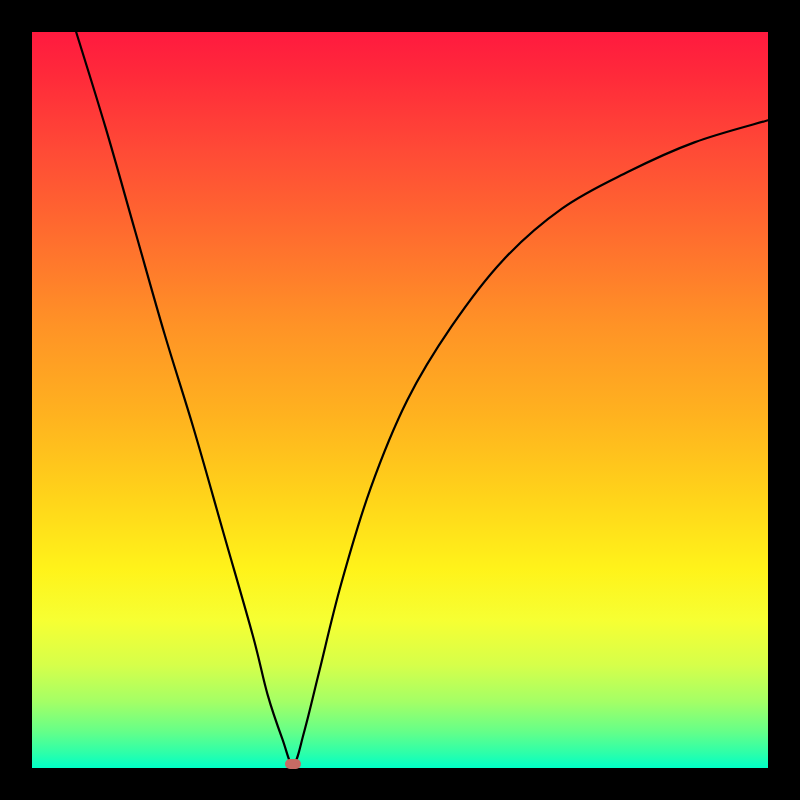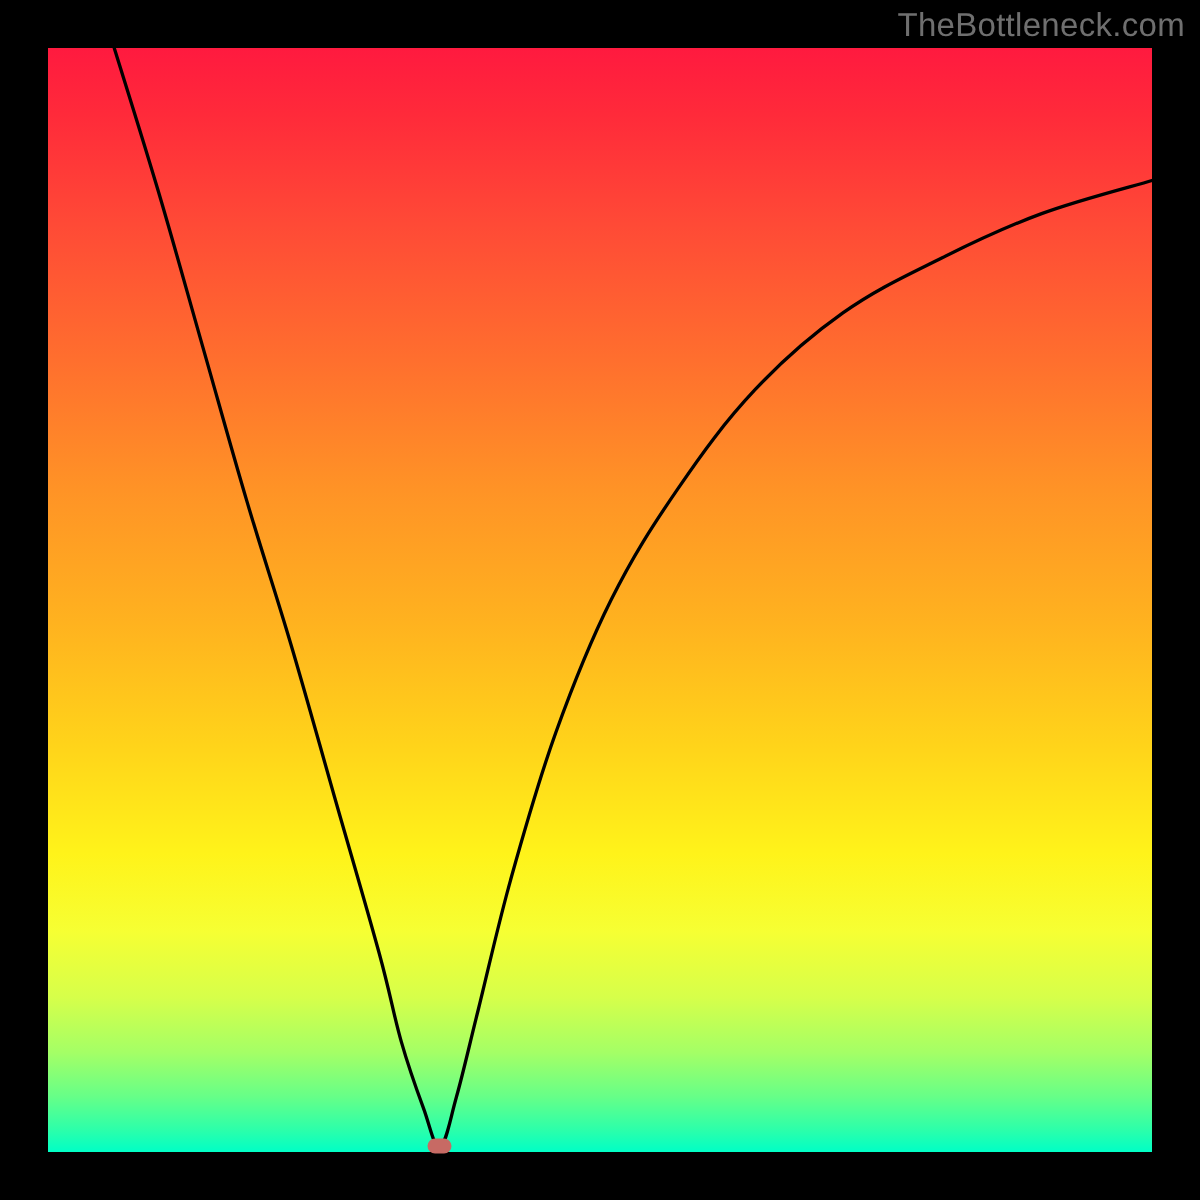--- a/index.html
+++ b/index.html
@@ -67,21 +67,20 @@
     background: #c76a64;
     border-radius: 5px;
     transform: translate(-50%, -50%);
   }
 </style>
 </head>
 <body>
 
 <div class="frame">
 
-  <div class="watermark">TheBottleneck.com</div>
 
   <div class="plot">
 
     <svg class="curve" viewBox="0 0 736 736" preserveAspectRatio="none">
       <path id="curve-path" fill="none" stroke="#000000" stroke-width="2.2" stroke-linecap="round" stroke-linejoin="round" d="M 44.16 0 C 49.459199999999996 17.22239999999999, 63.00160000000001 59.910399999999946, 73.60000000000001 95.67999999999995 C 84.1984 131.44959999999995, 92.44160000000001 161.62560000000002, 103.04 198.72000000000003 C 113.6384 235.81440000000003, 121.88159999999999 265.9904000000001, 132.48 301.76000000000005 C 143.0784 337.5296, 151.3216 361.67040000000003, 161.92 397.44 C 172.51839999999999 433.20959999999997, 180.76160000000002 463.3856, 191.36 500.48 C 201.9584 537.5744, 212.85119999999998 574.3744, 220.79999999999998 603.52 C 228.7488 632.6655999999999, 230.2208 643.8528, 235.52 662.4 C 240.81920000000002 680.9472, 245.60320000000002 693.9744, 250.24 706.56 C 254.8768 719.1456, 257.30559999999997 733.6448, 261.28 732.32 C 265.2544 730.9952000000001, 267.6832 715.7600000000001, 272.32 699.2 C 276.9568 682.64, 280.416 666.8159999999999, 287.04 640.3199999999999 C 293.66400000000004 613.824, 299.8464 585.12, 309.12 552 C 318.3936 518.88, 326.6368 489.44, 338.56 456.32 C 350.4832 423.2, 360.78720000000004 397.1456, 375.36 368 C 389.9328 338.8544, 402.2976 319.57120000000003, 419.52 294.40000000000003 C 436.7424 269.22880000000004, 451.168 249.35680000000002, 471.04 228.16000000000003 C 490.91200000000003 206.96320000000003, 507.3983999999999 192.5376, 529.92 176.64 C 552.4416 160.74239999999998, 572.3136000000001 151.76319999999993, 596.1600000000001 139.83999999999992 C 620.0064000000001 127.91679999999991, 637.2288 119.67359999999995, 662.4 110.39999999999998 C 687.5712 101.1264, 722.752 92.29440000000004, 736 88.32000000000005"></path>
     </svg>
 
     <div id="min-marker" class="marker" style="left: 261.28px; top: 732.32px; background: rgb(199, 106, 100);"></div>
   </div>
 </div>

